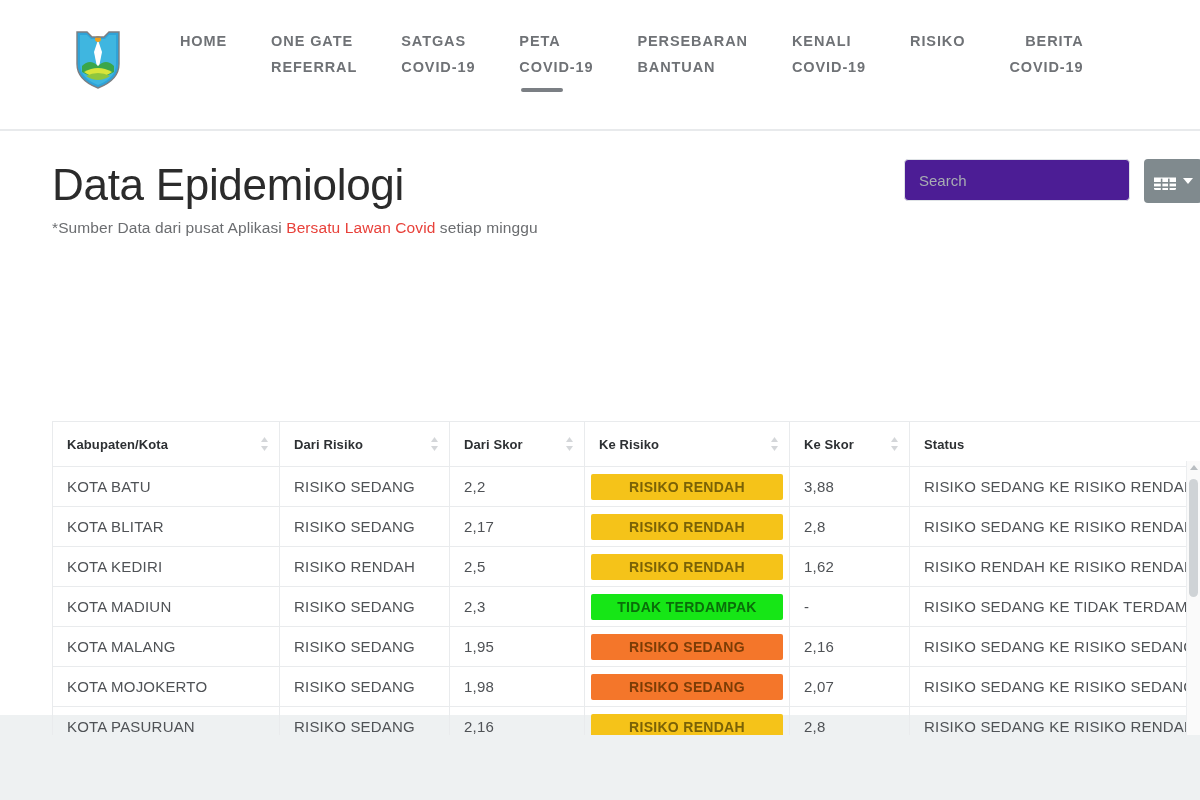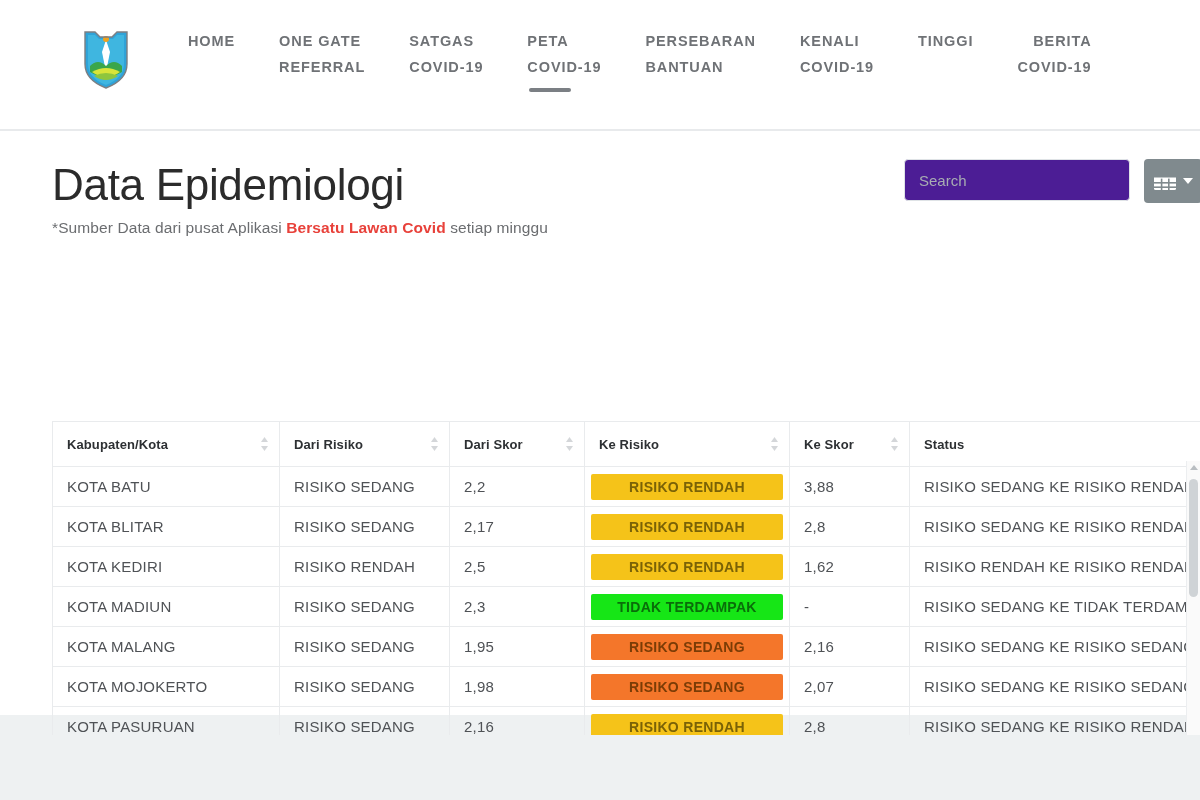--- a/index.html
+++ b/index.html
@@ -9,21 +9,21 @@
     font-family:"Liberation Sans", sans-serif;
     -webkit-font-smoothing:antialiased;
   }
 
   
   .navbar{
     position:absolute;left:0;top:0;width:1200px;height:130px;
     background:#ffffff;
     display:flex;align-items:flex-start;
   }
-  .nav-inner{display:flex;align-items:flex-start;width:100%;padding-top:28px;padding-left:8px;}
+  .nav-inner{display:flex;align-items:flex-start;width:100%;padding-top:28px;}
   .brand{width:92px;display:flex;justify-content:center;margin-left:52px;}
   .logo{width:52px;height:62px;position:relative;}
   .logo svg{display:block;}
 
   .nav-links{display:flex;align-items:flex-start;margin-left:36px;flex:1;}
   .nav-item{
     position:relative;
     color:#6f7276;
     font-size:14.5px;font-weight:700;letter-spacing:.9px;
     line-height:26px;
@@ -51,21 +51,21 @@
   }
 
   .page-head{position:relative;padding:28px 0 0 52px;}
   .page-title{
     font-size:44px;color:#2b2b2b;font-weight:400;letter-spacing:-.3px;
     line-height:52px;margin:0;
   }
   .page-sub{
     margin-top:8px;font-size:15.5px;color:#6b6d70;letter-spacing:.1px;
   }
-  .page-sub .hl{color:#e8413a;font-weight:700;}
+  .page-sub .hl{color:#e8413a;font-weight:400;}
 
   .tools{
     position:absolute;right:-2px;top:28px;display:flex;align-items:flex-start;
   }
   .search-box{
     width:226px;height:42px;box-sizing:border-box;
     border:1px solid #dfe3e6;border-radius:4px;background:#4c1d95;
     padding:0 14px;font-size:15px;color:#9aa0a6;
     font-family:"Liberation Sans", sans-serif;
     outline:none;
@@ -180,21 +180,21 @@
       </div>
       <div class="nav-item">
         <span>PERSEBARAN</span>
         <span class="w2">BANTUAN</span>
       </div>
       <div class="nav-item">
         <span>KENALI</span>
         <span class="w2">COVID-19</span>
       </div>
       <div class="nav-item">
-        <span>TINGGI</span>
+        <span>RISIKO</span>
       </div>
       <div class="nav-item">
         <span>BERITA</span>
         <span class="w2">COVID-19</span>
       </div>
     </div>
   </div>
 </div>
 <div class="nav-divider"></div>
 

